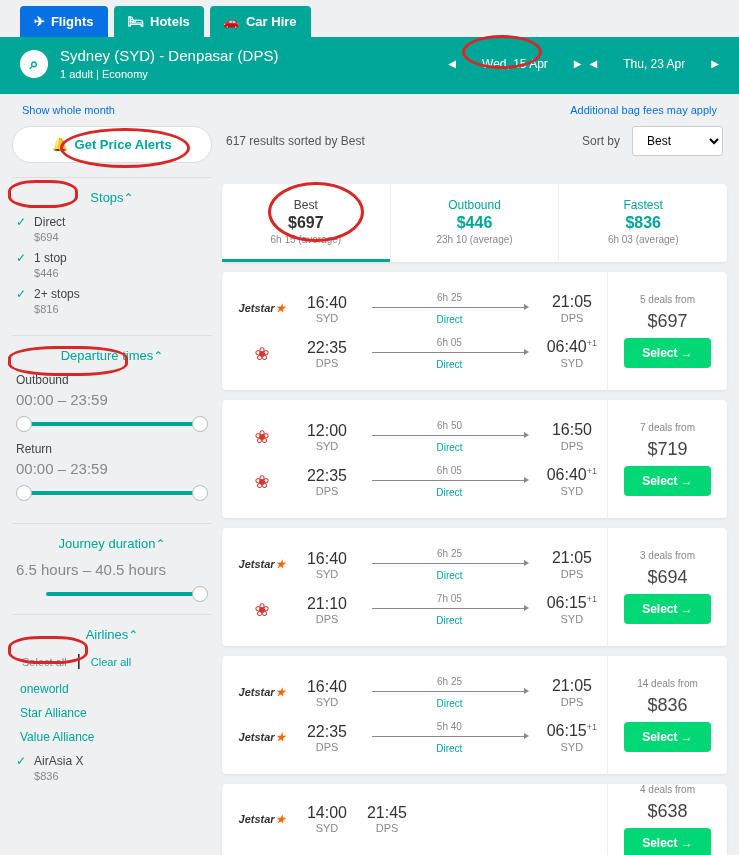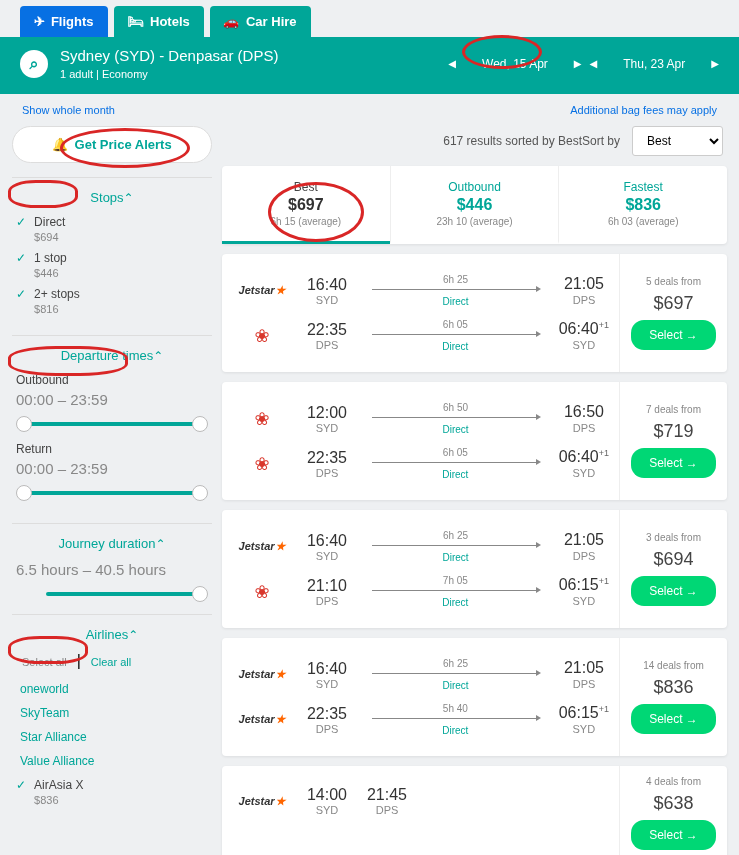--- a/index.html
+++ b/index.html
@@ -33,21 +33,21 @@
 .slider-range{font-size:15px;color:#888;margin:4px 0 8px}
 .slider{position:relative;height:16px}
 .slider-track{position:absolute;top:6px;left:8px;right:8px;height:4px;background:#00a698;border-radius:2px}
 .slider-thumb{position:absolute;top:0;width:16px;height:16px;background:#fff;border:1px solid #bbb;border-radius:50%;cursor:pointer}
 .slider-single .slider-track{left:30px}
 .link-btn{color:#00a698;font-size:11px;cursor:pointer;padding:4px 6px}
 .link-btn.grey{color:#888}
 .link-row{display:flex;gap:4px;margin-bottom:8px}
 .airline-item{color:#00a698;font-size:12px;margin:10px 4px;cursor:pointer}
 .content{flex:1}
-.results-head{display:flex;justify-content:flex-end;align-items:center;font-size:12px;color:#555;margin-bottom:10px;padding:0 4px}
+.results-head{display:flex;justify-content:space-between;align-items:center;font-size:12px;color:#555;margin-bottom:28px;padding:0 4px}
 .sort-sel{display:flex;align-items:center;gap:12px}
 .sort-sel select{padding:6px 34px 6px 10px;border:1px solid #ccc;border-radius:3px;font-size:12px;background:#fff}
 .summary{display:flex;background:#fff;border-radius:4px;margin-bottom:10px;box-shadow:0 1px 3px rgba(0,0,0,0.08)}
 .summary-card{flex:1;text-align:center;padding:14px 8px;border-bottom:3px solid transparent;cursor:pointer}
 .summary-card.active{border-bottom-color:#00a698}
 .summary-title{font-size:12px;color:#00a698}
 .summary-card.active .summary-title{color:#444}
 .summary-price{font-size:16px;font-weight:600;color:#00a698;margin:2px 0}
 .summary-card.active .summary-price{color:#333}
 .summary-sub{font-size:10px;color:#888}
@@ -62,24 +62,24 @@
 .time-block{text-align:center;min-width:50px}
 .time{font-size:16px;color:#333}
 .city{font-size:11px;color:#888}
 .route-line{flex:1;text-align:center;position:relative}
 .duration{font-size:10px;color:#888}
 .direct{font-size:10px;color:#00a698;margin-top:6px}
 .stop-txt{font-size:10px;color:#d1435b;margin-top:6px}
 .line{height:1px;background:#888;margin:4px 10px;position:relative}
 .line::after{content:"";position:absolute;right:-2px;top:-3px;border-left:5px solid #888;border-top:3px solid transparent;border-bottom:3px solid transparent}
 .sup{font-size:9px;color:#666;vertical-align:super}
-.price-col{width:108px;border-left:1px solid #eee;display:flex;flex-direction:column;align-items:center;justify-content:center;padding:10px;gap:6px}
+.price-col{width:120px;border-left:1px solid #eee;display:flex;flex-direction:column;align-items:center;justify-content:center;gap:6px}
 .deals{font-size:10px;color:#888}
 .price{font-size:18px;color:#444;font-weight:500}
-.select-btn{background:#00d775;color:#fff;border:none;padding:8px 18px;border-radius:13px;font-size:12px;font-weight:400;cursor:pointer;display:flex;align-items:center;gap:4px}
+.select-btn{background:#00d775;color:#fff;border:none;padding:8px 18px;border-radius:4px;font-size:12px;font-weight:700;cursor:pointer;display:flex;align-items:center;gap:4px}
 .annot{position:absolute;border:3px solid #d92626;border-radius:50%;pointer-events:none;z-index:10}
 </style>
 </head>
 <body>
 
 <div class="tabs">
   <div class="tab active">✈ <span>Flights</span></div>
   <div class="tab">🛏 <span>Hotels</span></div>
   <div class="tab">🚗 <span>Car Hire</span></div>
 </div>
@@ -185,21 +185,20 @@
         <span>Airlines</span>
           <span class="chev-up">⌃</span>
       </div>
       <div class="filter-body">
         <div class="link-row">
           <span class="link-btn grey">Select all</span> | 
           <span class="link-btn">Clear all</span>
         </div>
         <div id="alliances">
             <div class="airline-item">oneworld</div>
-            <div class="airline-item">SkyTeam</div>
             <div class="airline-item">Star Alliance</div>
             <div class="airline-item">Value Alliance</div>
           </div>
         <div id="carriers">
             <div class="check-item">
               <span class="check">✓</span>
               <div>
                 <div class="check-label">AirAsia X</div>
                 <div class="check-sub">$836</div>
               </div>

